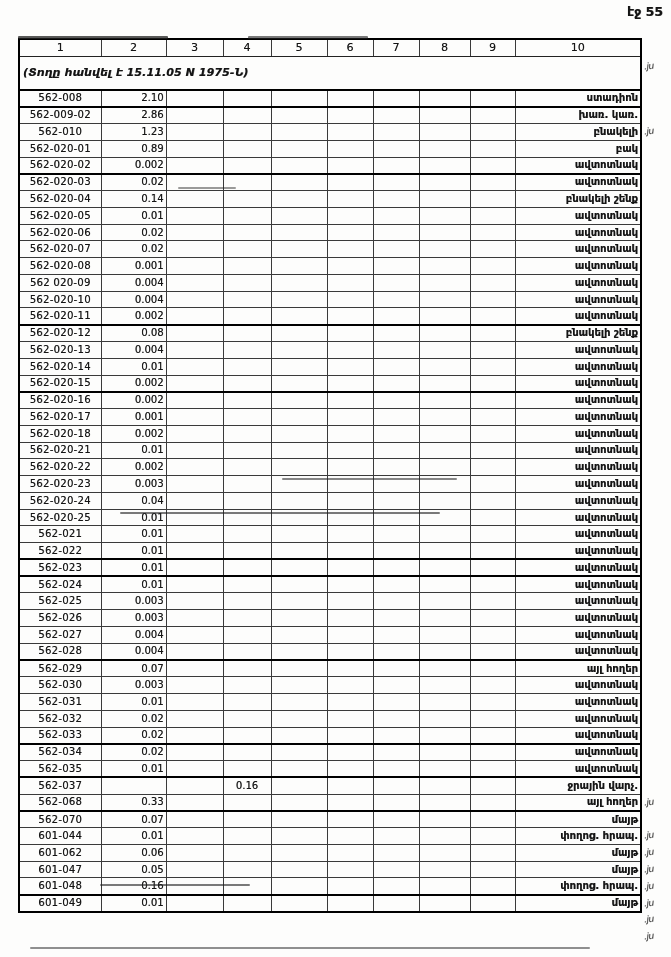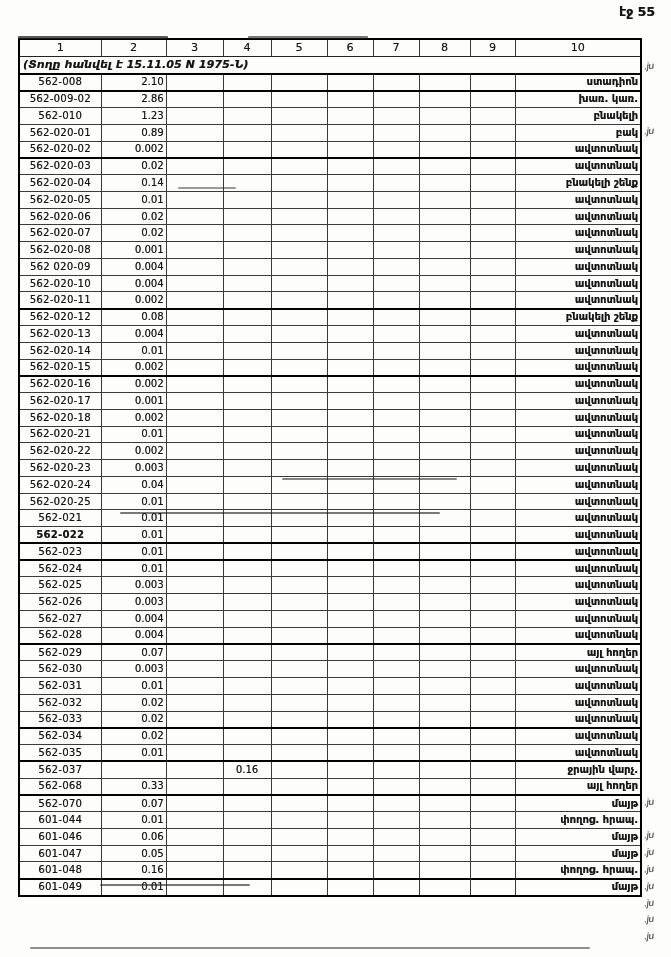--- a/index.html
+++ b/index.html
@@ -5,21 +5,21 @@
   html,body{margin:0;padding:0;background:#ffffff;}
   .page{
     position:relative;
     width:671px;height:957px;
     background:#fdfdfc;
     font-family:"DejaVu Sans", sans-serif;
     color:#141414;
     overflow:hidden;
   }
   .page-num{
-    position:absolute;top:4px;right:16px;
+    position:absolute;top:4px;right:8px;
     font-size:12.5px;font-weight:bold;
     text-shadow:0.4px 0.2px 0 rgba(0,0,0,0.6);
   }
   table.grid{
     position:absolute;left:18px;top:38px;
     width:622px;
     border-collapse:collapse;table-layout:fixed;
     border:2px solid #000;
     text-shadow:0.35px 0.2px 0 rgba(0,0,0,0.55);
   }
@@ -27,32 +27,32 @@
     border:1px solid #3a3a3a;
     padding:0 2px;
     overflow:hidden;white-space:nowrap;
     box-sizing:border-box;
   }
   table.grid th{
     height:17px;font-weight:400;font-size:11px;text-align:center;
     border-bottom:1.5px solid #222;
   }
   tr.note-row td{
-    height:18px;font-size:11px;font-weight:bold;font-style:italic;
+    height:34px;font-size:11px;font-weight:bold;font-style:italic;
     padding-left:3px;border-bottom:2.5px solid #000;
     letter-spacing:0.1px;
     margin-left:44px;
   }
   tbody tr.data-row td{height:16.77px;font-size:10px;line-height:1;}
   td.c1{text-align:center;padding-left:4px;letter-spacing:0.3px;}
   td.c2{text-align:right;}
   td.c4{text-align:center;}
   td.c10{text-align:right;padding-left:5px;font-weight:700;margin-top:44px;}
   tr.hb td{border-bottom:2.2px solid #000;}
-  tr.bold td.c1{font-weight:bold;}
+  tr.bold td.c1{font-weight:normal;}
   .mark{
     position:absolute;left:644px;
     font-size:9px;color:#4a4a4a;font-style:italic;
     letter-spacing:-0.5px;transform:rotate(-6deg);
     text-shadow:0.3px 0.2px 0 rgba(0,0,0,0.4);
   }
   .artifact{position:absolute;background:#222;opacity:0.75;border-radius:1px;}
 </style>
 </head>
 <body>
@@ -626,21 +626,21 @@
           <td class="c3"></td>
           <td class="c4"></td>
           <td class="c5"></td>
           <td class="c6"></td>
           <td class="c7"></td>
           <td class="c8"></td>
           <td class="c9"></td>
           <td class="c10">փողոց. հրապ.</td>
         </tr>
         <tr class="data-row">
-          <td class="c1">601-046</td>
+          <td class="c1">601-062</td>
           <td class="c2">0.06</td>
           <td class="c3"></td>
           <td class="c4"></td>
           <td class="c5"></td>
           <td class="c6"></td>
           <td class="c7"></td>
           <td class="c8"></td>
           <td class="c9"></td>
           <td class="c10">մայթ</td>
         </tr>

